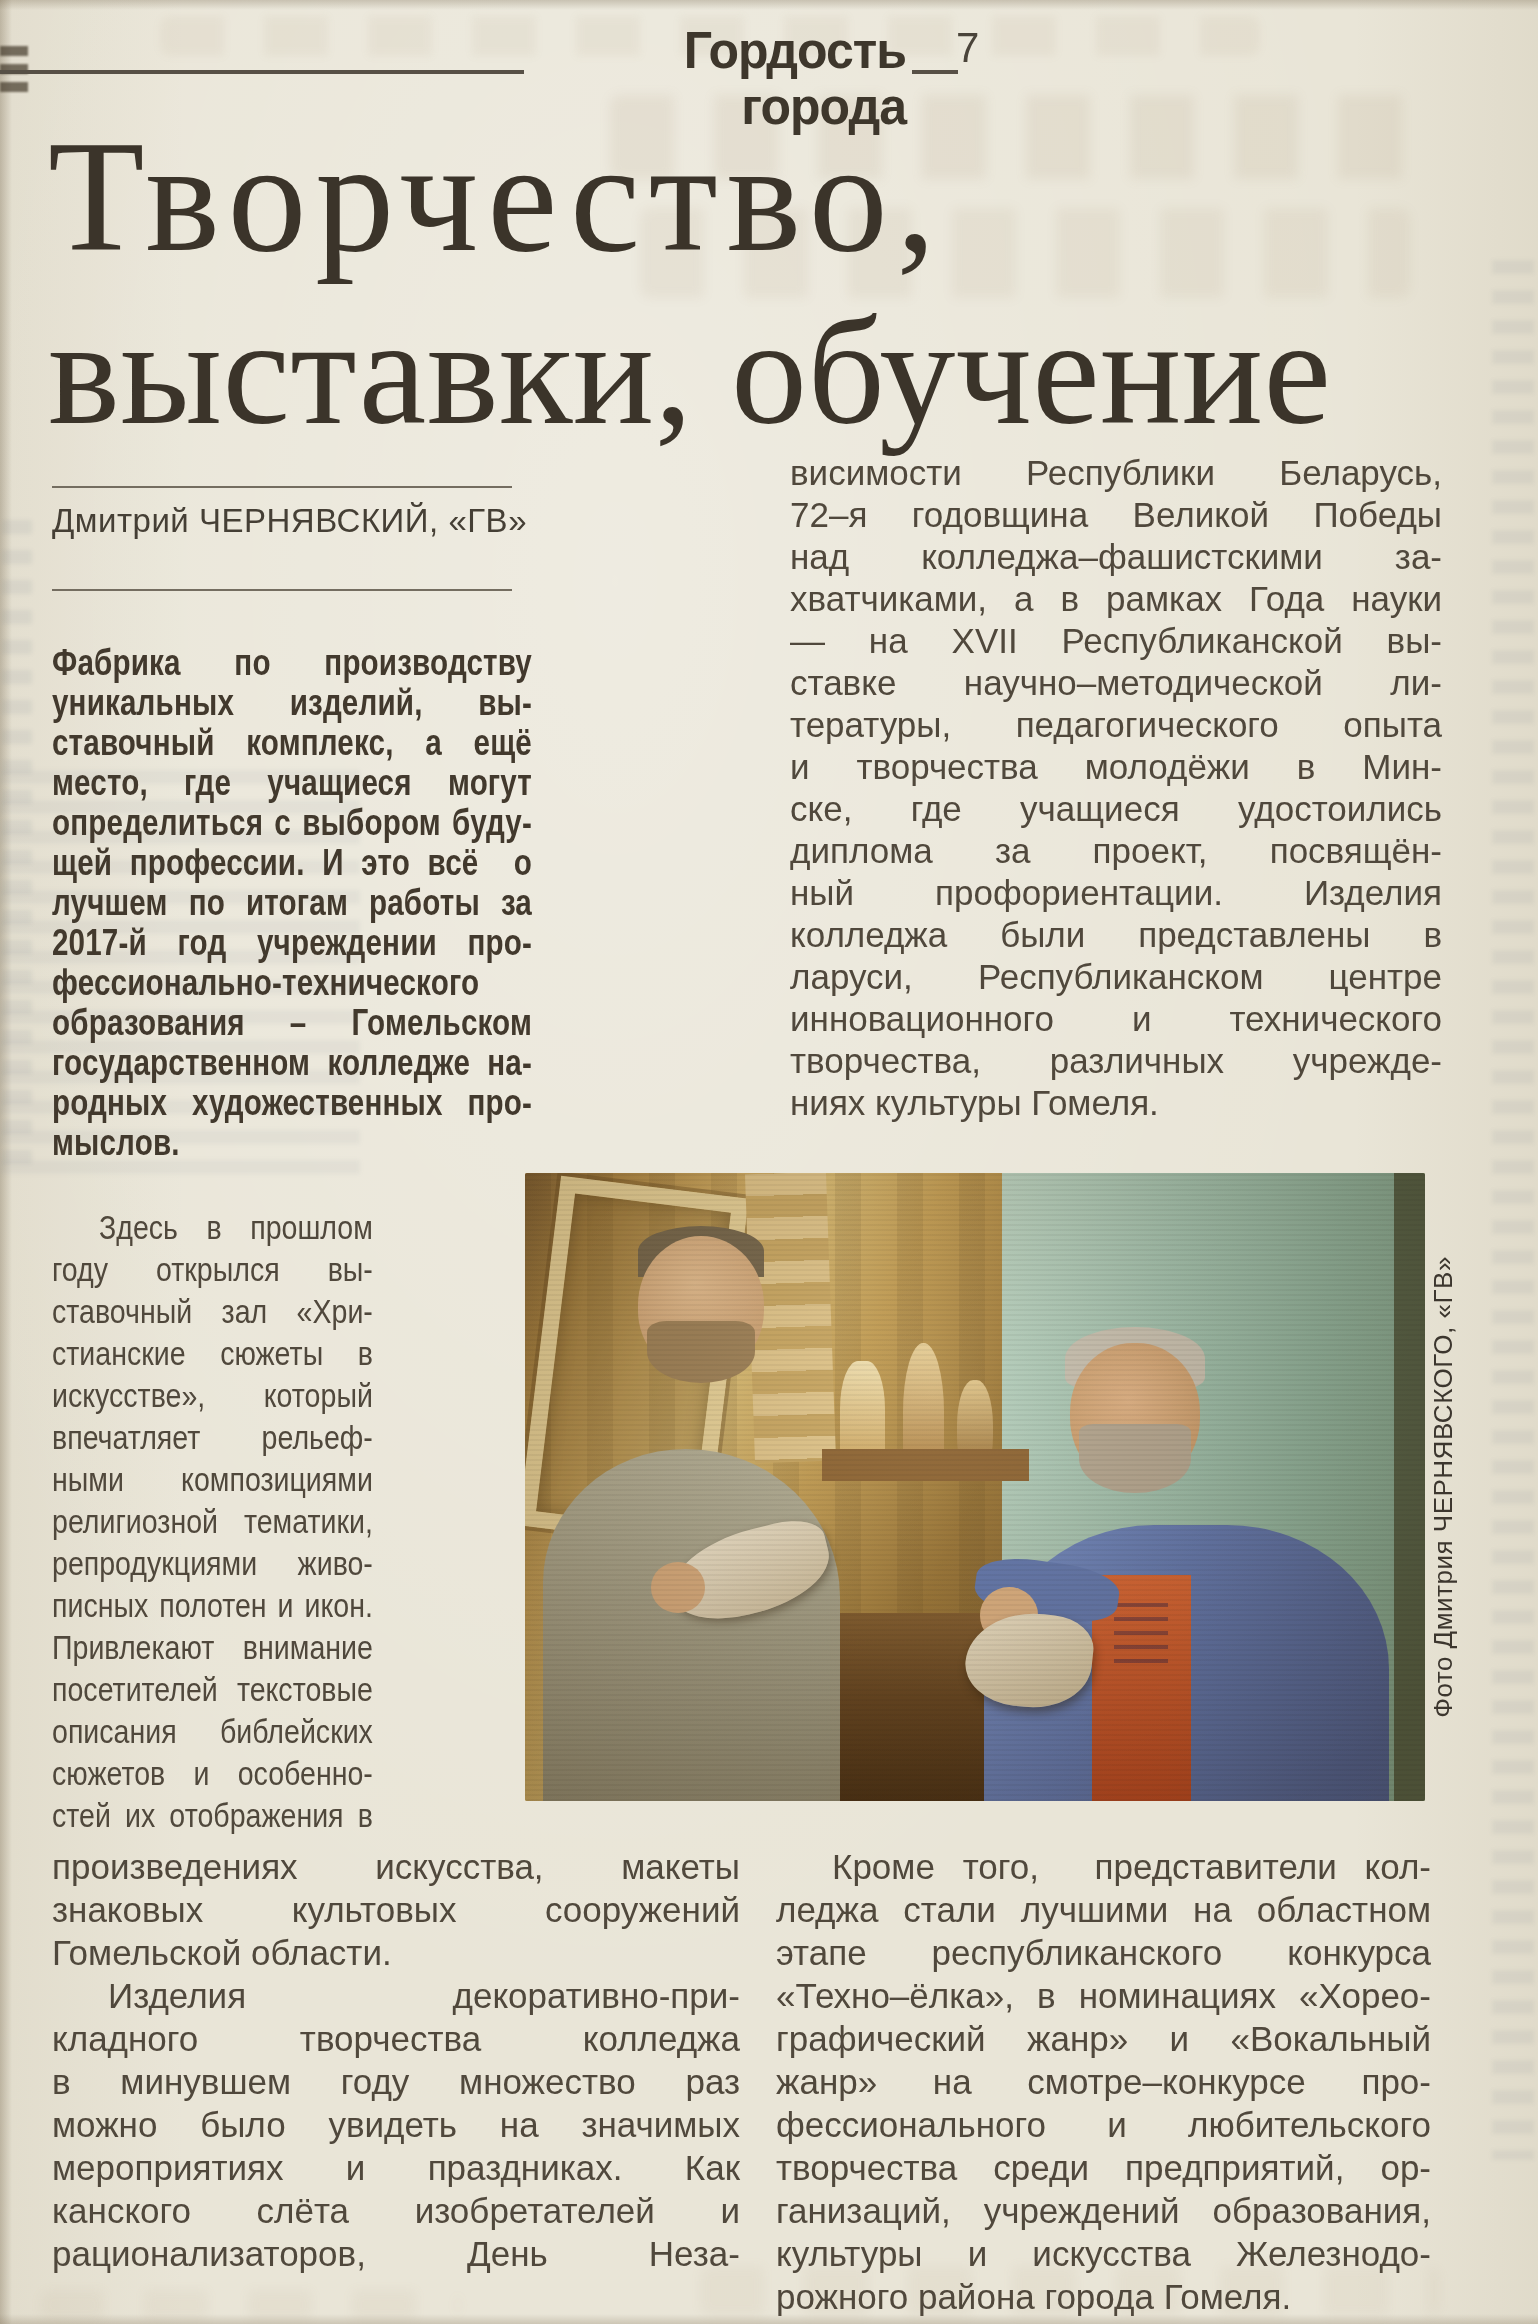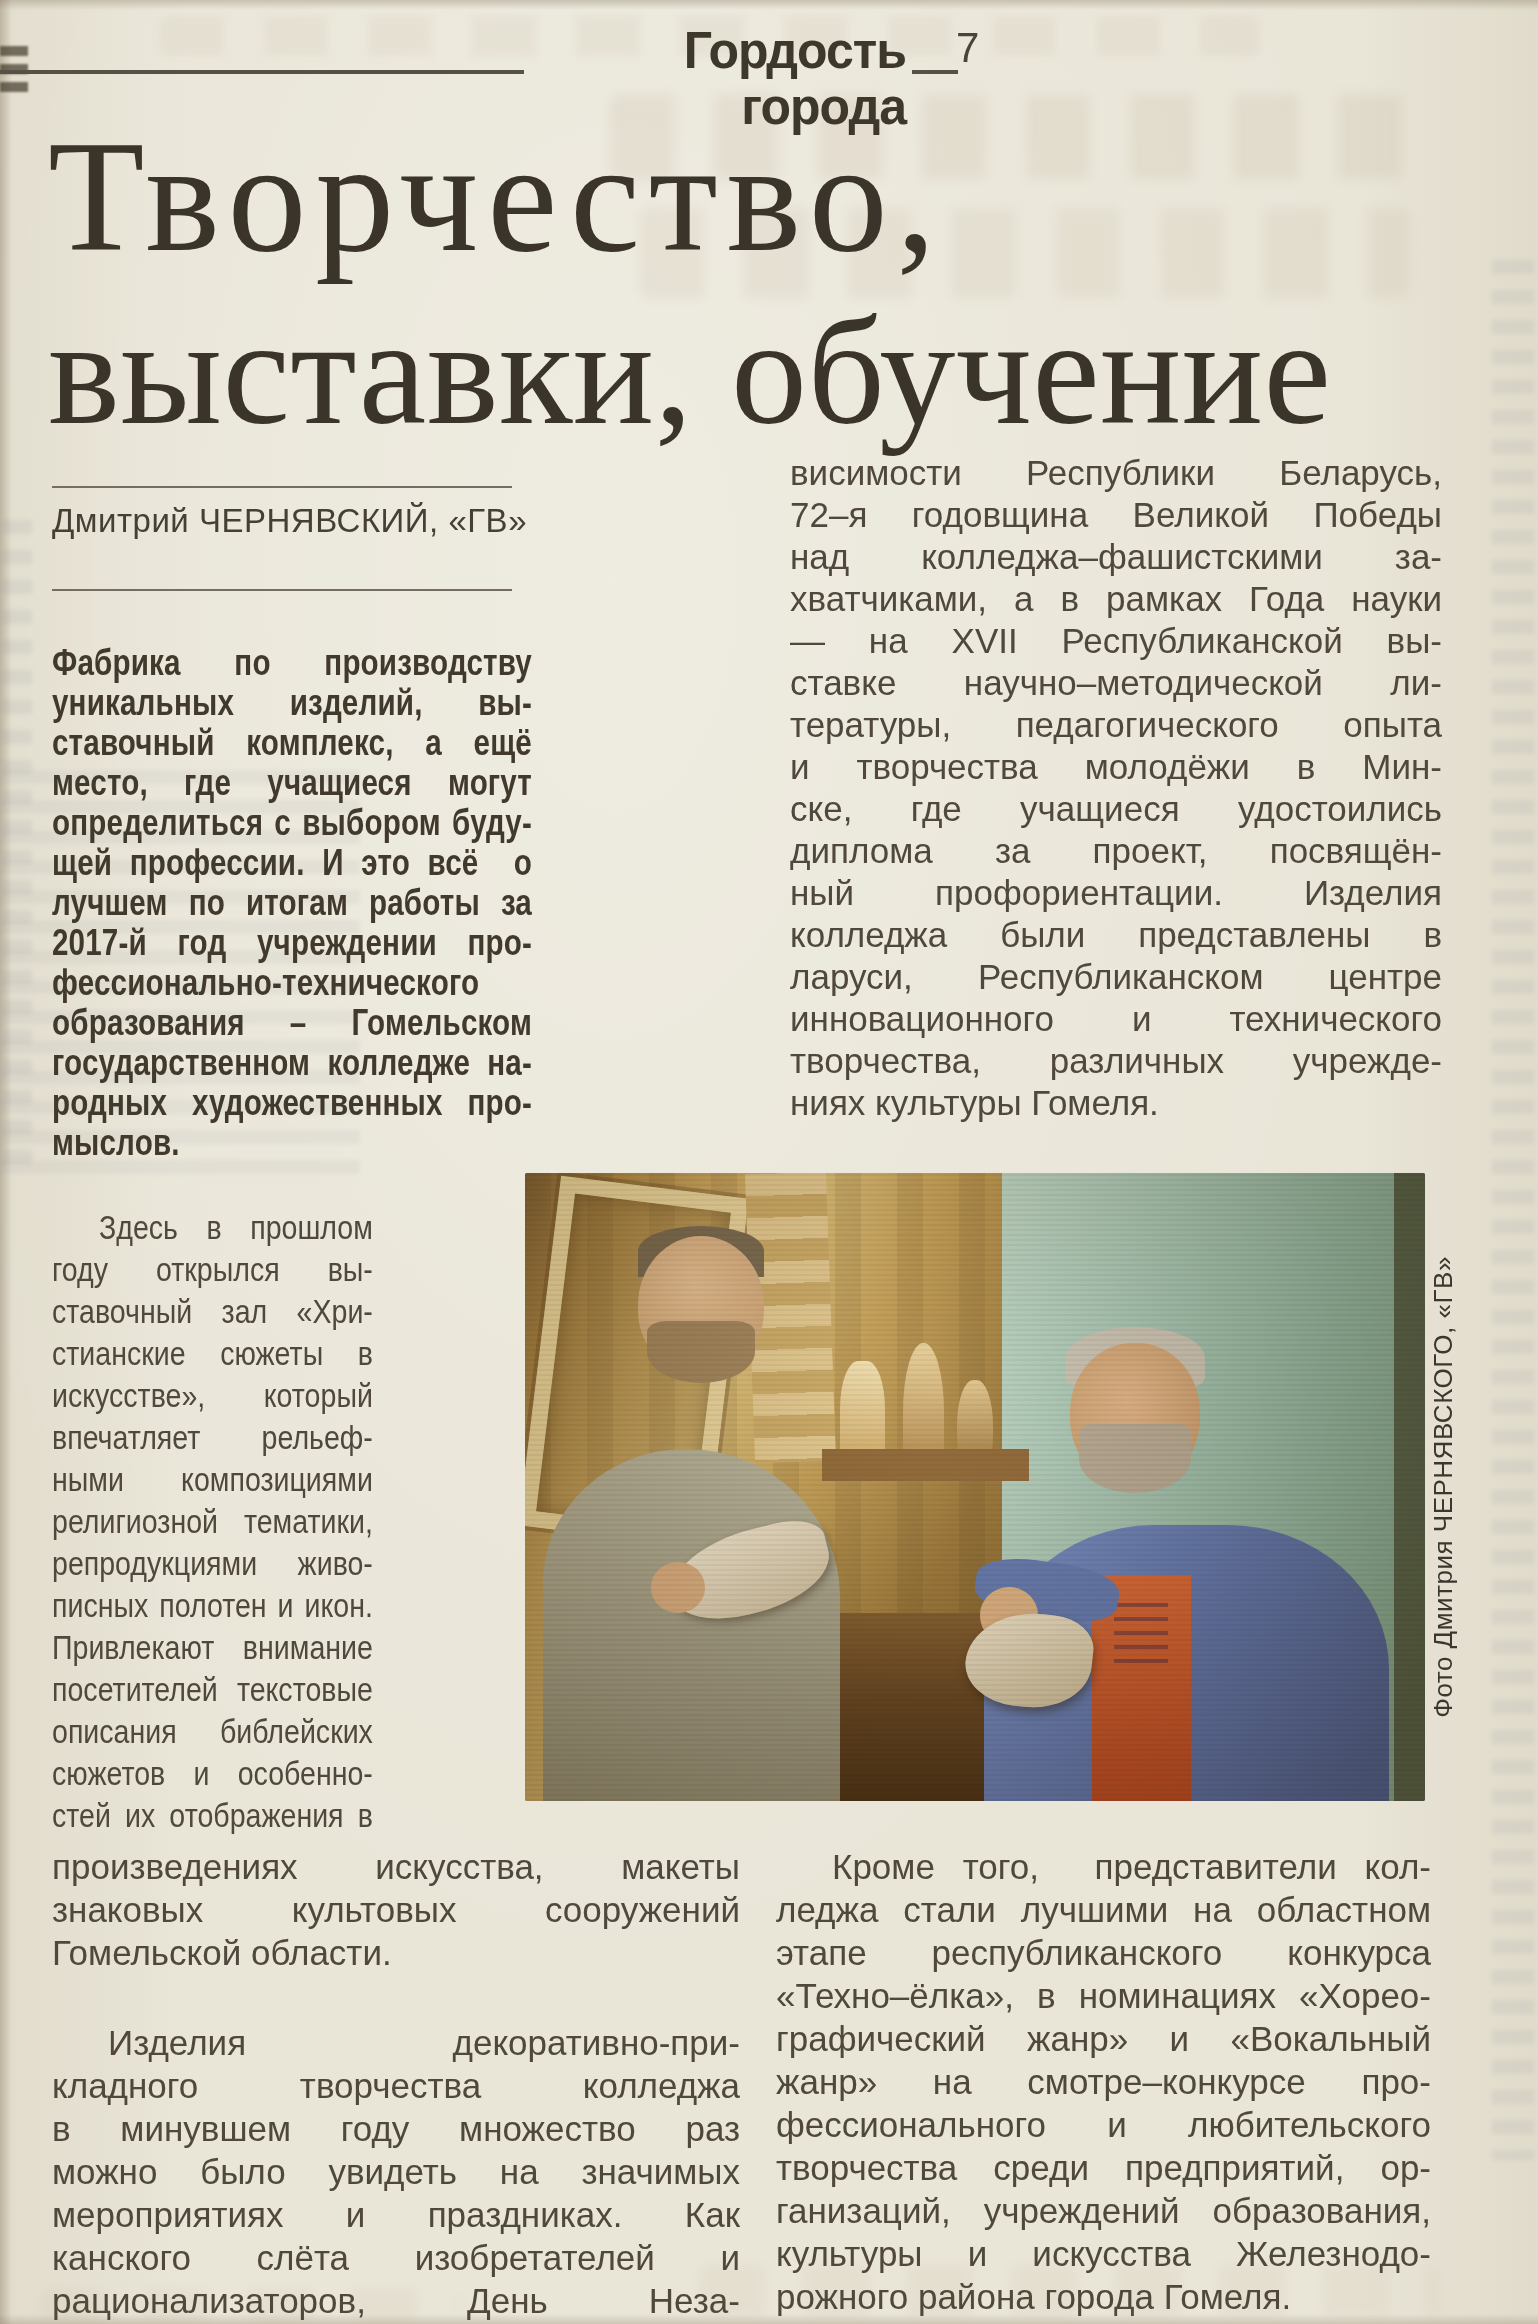--- a/index.html
+++ b/index.html
@@ -144,21 +144,21 @@
       <div>описания библейских</div>
       <div>сюжетов и особенно-</div>
       <div>стей их отображения в</div>
     </div>
 
   <div class="abs bodytxt lines endp" style="left:52px;top:1845px;width:688px;">
       <div>произведениях искусства, макеты</div>
       <div>знаковых культовых сооружений</div>
       <div>Гомельской области.</div>
     </div>
-  <div class="abs bodytxt lines ind" style="left:52px;top:1974px;width:688px;margin-top:47px;">
+  <div class="abs bodytxt lines ind" style="left:52px;top:1974px;width:688px;">
       <div>Изделия декоративно-при-</div>
       <div>кладного творчества колледжа</div>
       <div>в минувшем году множество раз</div>
       <div>можно было увидеть на значимых</div>
       <div>мероприятиях и праздниках. Как</div>
       <div>канского слёта изобретателей и</div>
       <div>рационализаторов, День Неза-</div>
     </div>
 
   <div class="abs bodytxt rcol1 lines endp" style="left:790px;top:452px;width:652px;">

